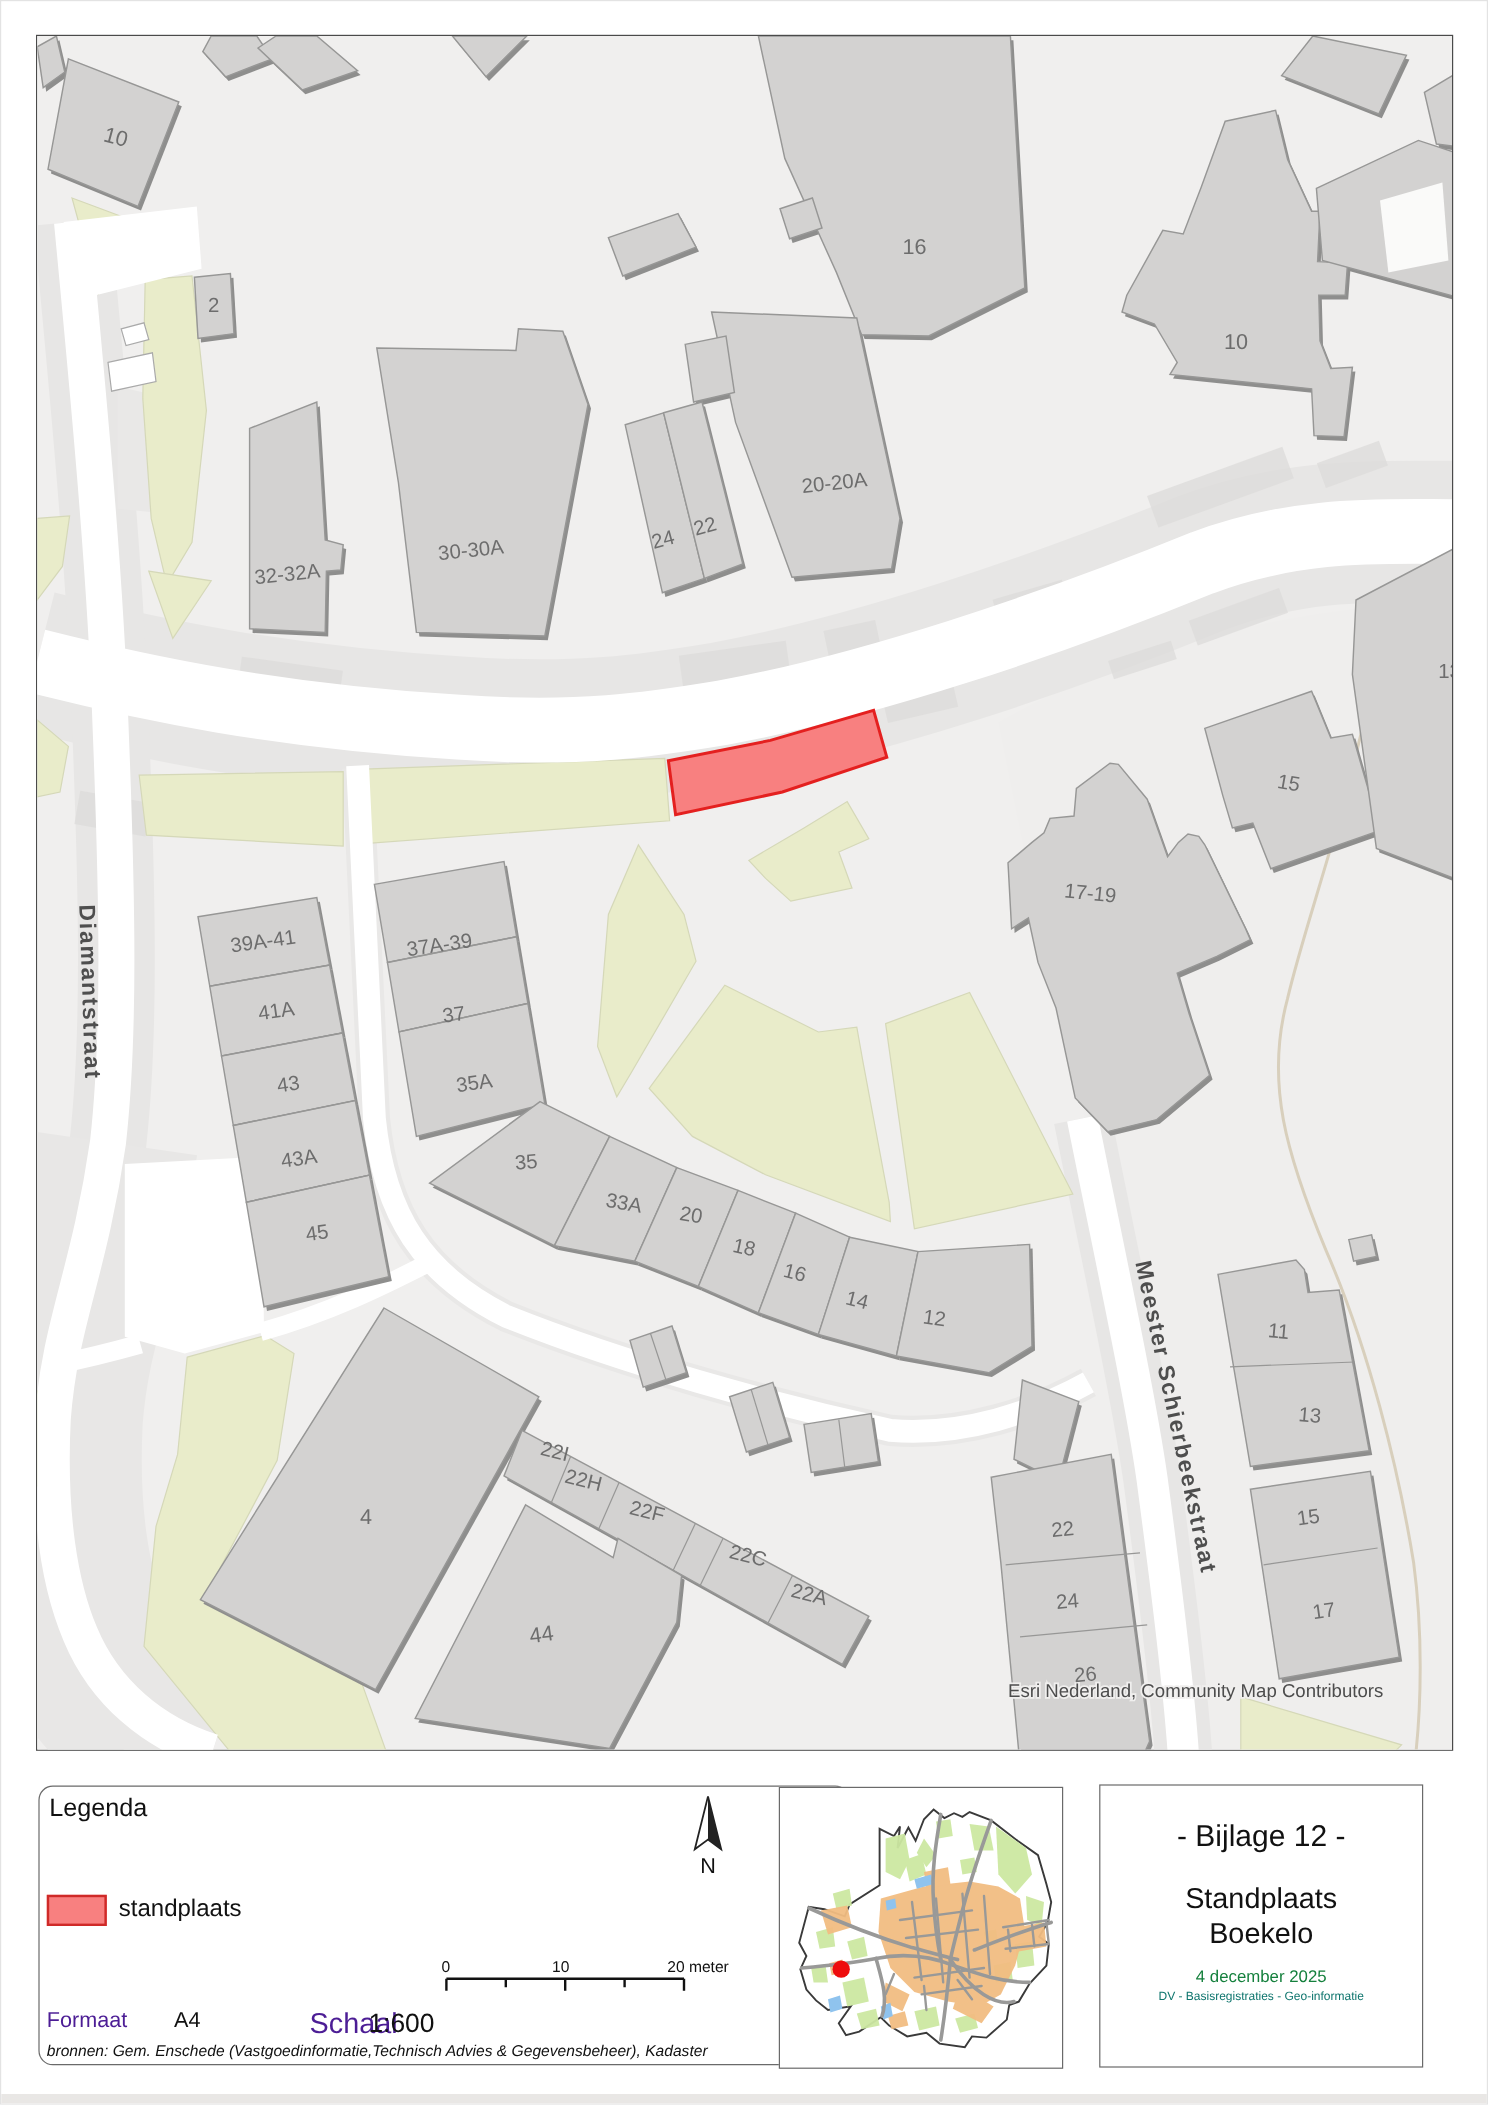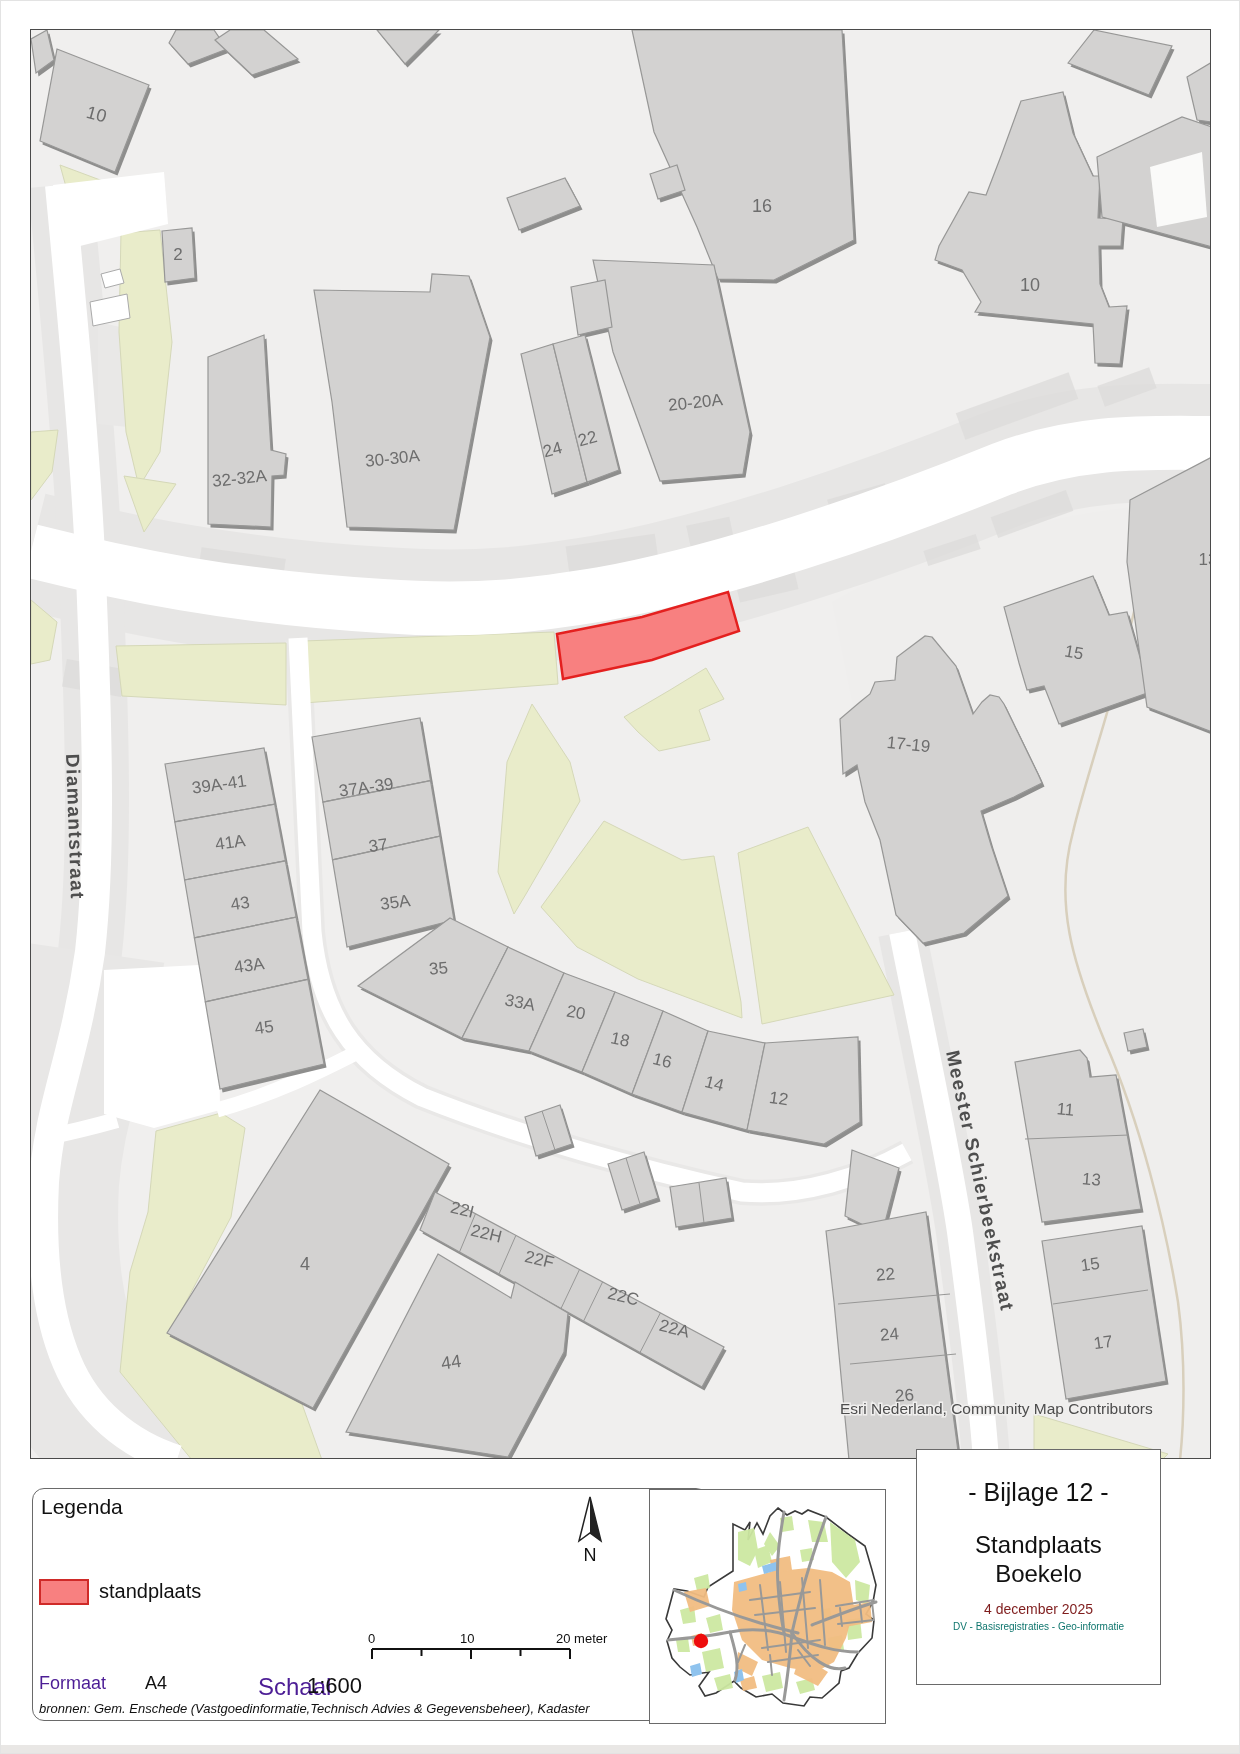--- a/index.html
+++ b/index.html
@@ -1,20 +1,20 @@
 <!DOCTYPE html>
 <html><head><meta charset="utf-8"><style>
 * { margin:0; padding:0; box-sizing:border-box; }
 html,body { width:1240px; height:1754px; background:#fff; font-family:"Liberation Sans",sans-serif; }
 #page { position:relative; width:1240px; height:1754px; overflow:hidden; border:1px solid #e3e3e3; }
 #mapframe { position:absolute; left:29px; top:28px; width:1181px; height:1430px; border:1.5px solid #4a4a4a; overflow:hidden; }
 .box { position:absolute; border:1.5px solid #6a6a6a; background:#fff; }
 #legend { left:31px; top:1487px; width:676px; height:233px;border-radius:12px; }
 #inset  { left:648px; top:1488px; width:237px; height:235px; }
-#title  { left:915px; top:1448px; width:245px; height:236px; text-align:center; }
+#title  { left:915px; top:1486px; width:270px; height:236px; text-align:center; }
 </style></head>
 <body>
 <div id="page">
 <div style="position:absolute;left:0;top:1744px;width:1240px;height:10px;background:#e9e7e5"></div>
 <div id="mapframe">
 <svg width="1181" height="1430" viewBox="29 28 1181 1430" font-family="Liberation Sans, sans-serif">
 <rect x="29" y="28" width="1181" height="1430" fill="#f0efee"></rect>
 <path d="M 830 600 C 900 560 1000 520 1130 505 L 1210 500 L 1210 1458 L 990 1458 C 980 1300 960 1100 905 940 C 880 850 850 700 830 600 Z" fill="#efeeed"></path>
 <path d="M 29 549 C 120 572 230 595 380 604 C 480 611 540 602 600 592 C 720 570 870 520 1000 467 C 1080 437 1150 441 1210 441" fill="none" stroke="#e7e6e5" stroke-width="118"></path>
 <path d="M 58 183 C 72 330 86 480 90 600 C 96 750 98 860 88 950 C 72 1060 48 1100 42 1180 C 38 1260 48 1320 65 1360 C 85 1408 125 1442 175 1458" fill="none" stroke="#e7e6e5" stroke-width="64"></path>
@@ -299,16 +299,16 @@
     <path d="M 186 116 L 224 110 M 188 134 L 224 130 M 190 118 L 192 136 M 210 114 L 212 132 M 222 112 L 224 130"></path>
     <path d="M 95 155 L 88 172 M 148 160 L 160 176 M 120 165 L 122 185"></path>
   </g>
   <circle cx="51" cy="151" r="7.2" fill="#ee0d0d"></circle>
 </svg>
 </div>
 
 <div class="box" id="title">
   <div style="margin-top:28px;font-size:25px;color:#111">- Bijlage 12 -</div>
   <div style="margin-top:24px;font-size:24px;color:#111;line-height:1.2">Standplaats<br>Boekelo</div>
-  <div style="margin-top:12px;font-size:14px;color:#7f1d1d">4 december 2025</div>
+  <div style="margin-top:12px;font-size:14px;color:#15803d">4 december 2025</div>
   <div style="margin-top:4px;font-size:10px;color:#0f766e">DV - Basisregistraties - Geo-informatie</div>
 </div>
 </div>
 
 </body></html>

